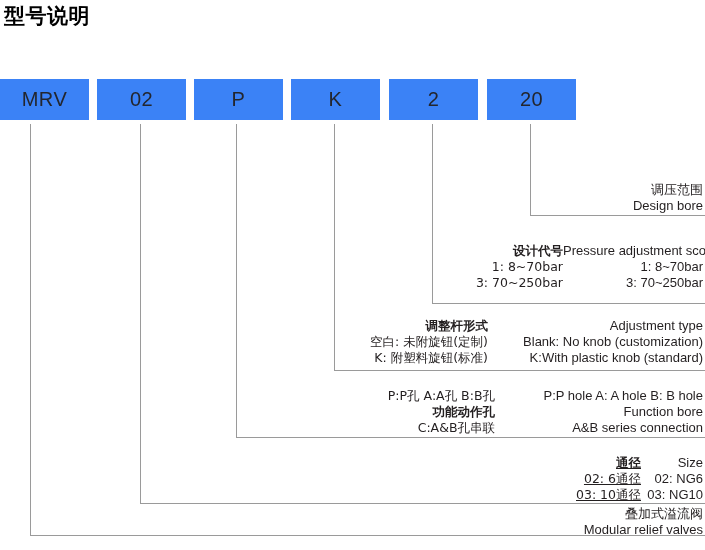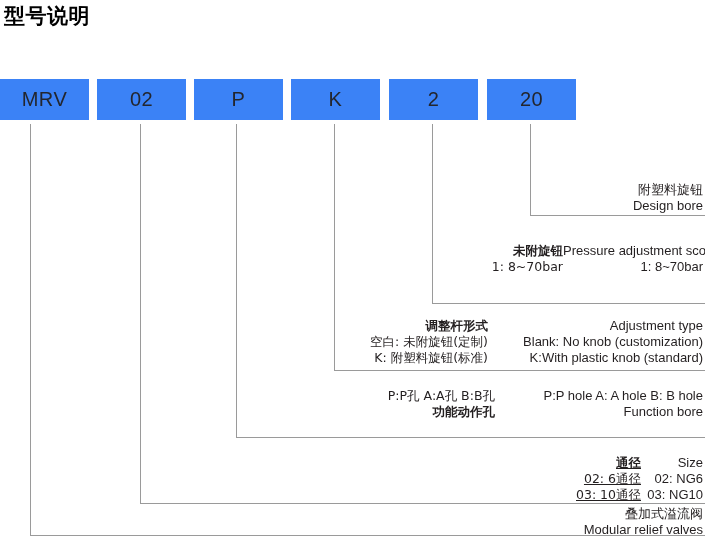--- a/index.html
+++ b/index.html
@@ -116,30 +116,33 @@
 <div class="lead-v" style="left:236px; top:124px; height:314px"></div>
 <div class="lead-h" style="left:236px; top:437px; width:469px"></div>
 
 <div class="lead-v" style="left:140px; top:124px; height:380px"></div>
 <div class="lead-h" style="left:140px; top:503px; width:565px"></div>
 
 <div class="lead-v" style="left:30px; top:124px; height:412px"></div>
 <div class="lead-h" style="left:30px; top:535px; width:675px"></div>
 
 <div class="label-block w-designcode" style="top:182px">
-  <span class="row head">附塑料旋钮</span>
+  <span class="row head">调压范围</span>
   <span class="row">Design bore</span>
 </div>
 
 <div class="label-block blk-pressure" style="top:243px">
   <span class="row head">
-    <span class="cn">未附旋钮</span><span class="en">Pressure adjustment scope</span>
+    <span class="cn">设计代号</span><span class="en">Pressure adjustment scope</span>
   </span>
   <span class="row">
     <span class="cn">1: 8~70bar</span><span class="en">1: 8~70bar</span>
+  </span>
+  <span class="row">
+    <span class="cn">3: 70~250bar</span><span class="en">3: 70~250bar</span>
   </span>
 </div>
 
 <div class="label-block blk-adjust" style="top:318px">
   <span class="row head">
     <span class="cn">调整杆形式</span><span class="en">Adjustment type</span>
   </span>
   <span class="row">
     <span class="cn">空白: 未附旋钮(定制)</span><span class="en">Blank: No knob (customization)</span>
   </span>
@@ -148,20 +151,23 @@
   </span>
 </div>
 
 <div class="label-block blk-bore" style="top:388px">
   <span class="row">
     <span class="cn">P:P孔  A:A孔  B:B孔</span><span class="en">P:P hole   A: A hole   B: B hole</span>
   </span>
   <span class="row head">
     <span class="cn">功能动作孔</span><span class="en">Function bore</span>
   </span>
+  <span class="row">
+    <span class="cn">C:A&amp;B孔串联</span><span class="en">A&amp;B series connection</span>
+  </span>
 </div>
 
 <div class="label-block blk-size" style="top:455px">
   <span class="row head">
     <span class="cn">通径</span><span class="en">Size</span>
   </span>
   <span class="row">
     <span class="cn">02: 6通径</span><span class="en">02: NG6</span>
   </span>
   <span class="row">

